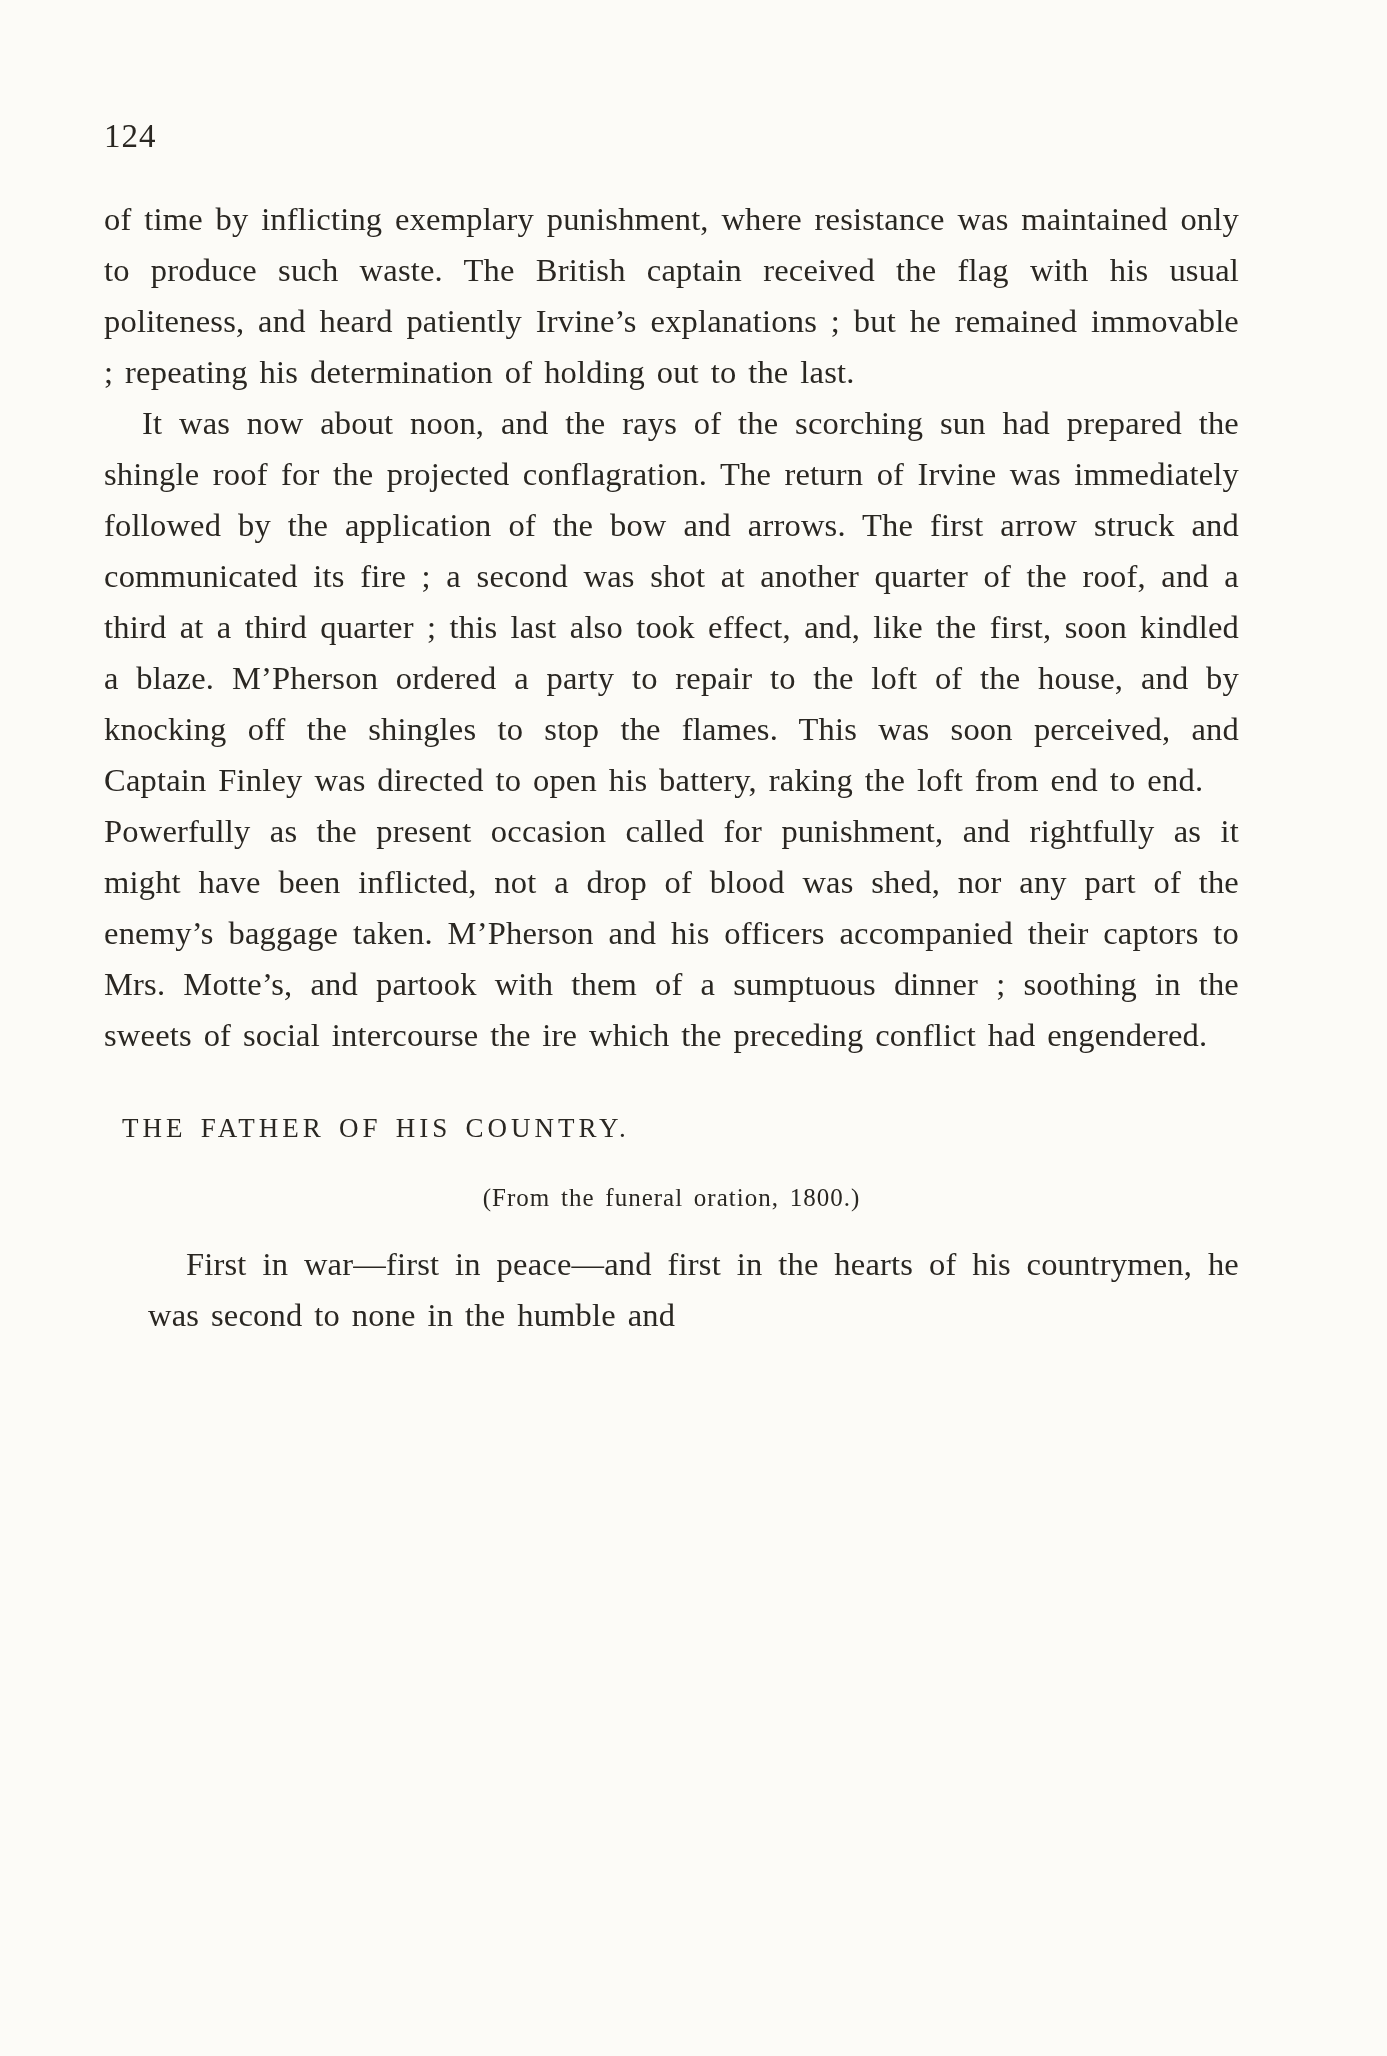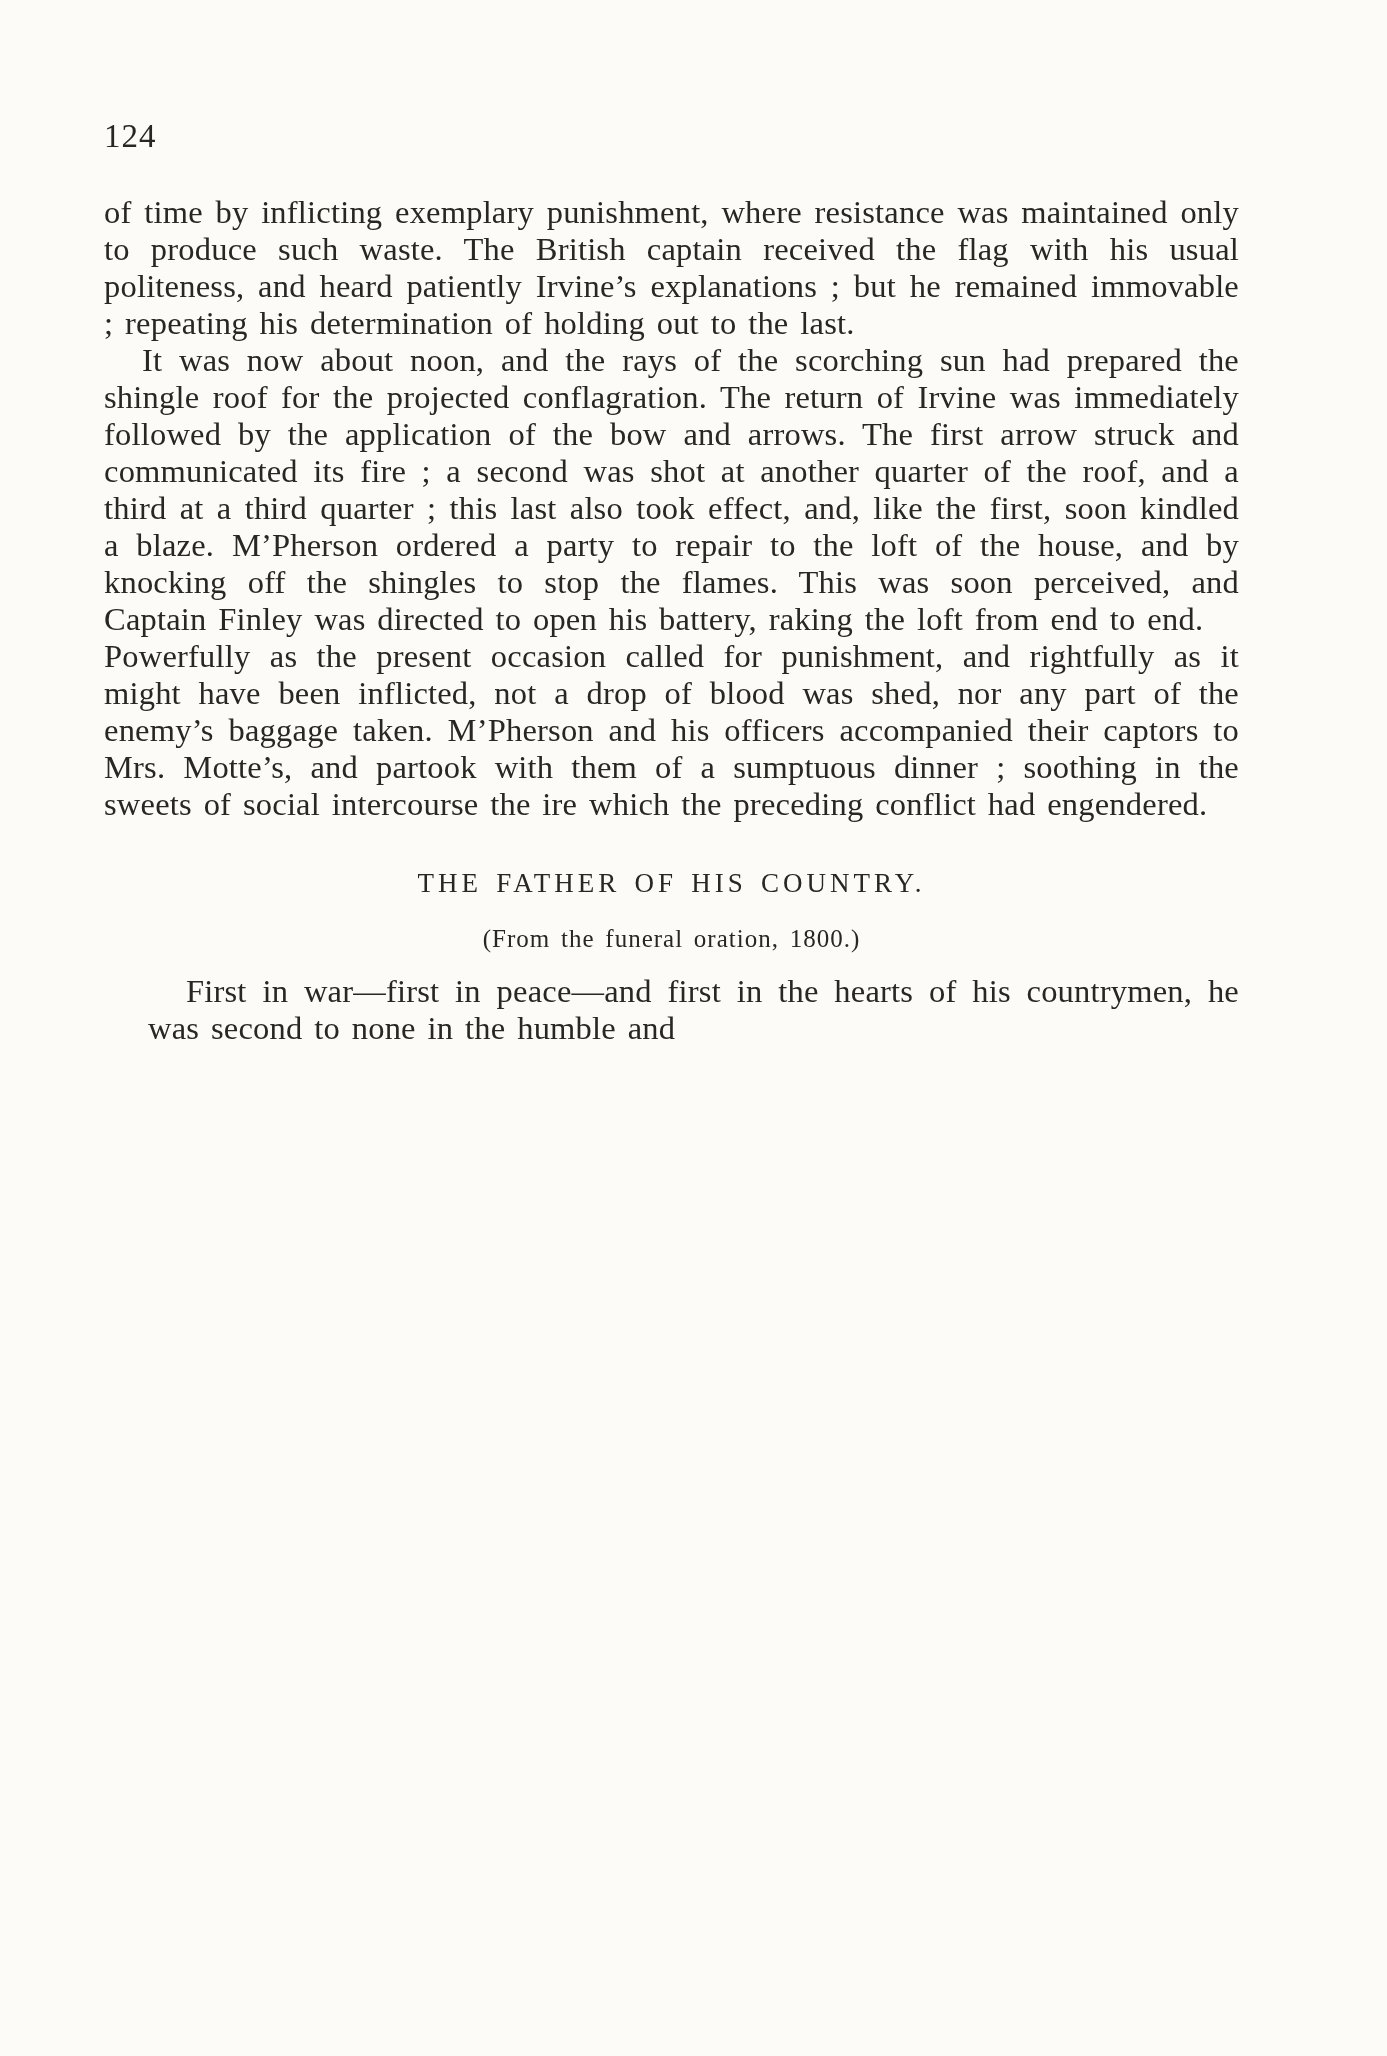--- a/index.html
+++ b/index.html
@@ -32,38 +32,37 @@
   }
   .head-title {
     display: block;
     text-align: center;
     font-size: 32px;
     font-variant: small-caps;
     letter-spacing: 4px;
   }
   .body-text {
     font-size: 32.5px;
-    line-height: 37px;
+    line-height: 51px;
     text-align: justify;
     word-spacing: 3.5px;
     letter-spacing: 0.2px;
   }
   p.para {
     margin: 0;
     padding: 0;
   }
   p.indent {
     text-indent: 38px;
   }
   .section {
     margin-top: 42px;
   }
   .section-heading {
     margin: 18px;
-    text-align: center;
     font-size: 27px;
     font-weight: normal;
     letter-spacing: 4px;
   }
   .section-subtitle {
     text-align: center;
     font-size: 25px;
     margin-top: 10px;
     letter-spacing: 1px;
   }

